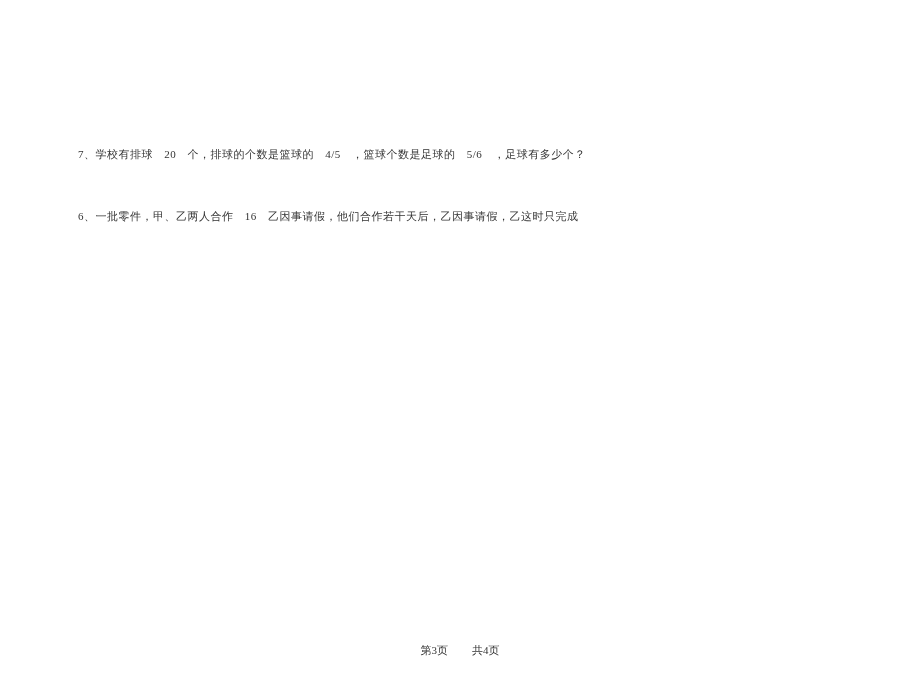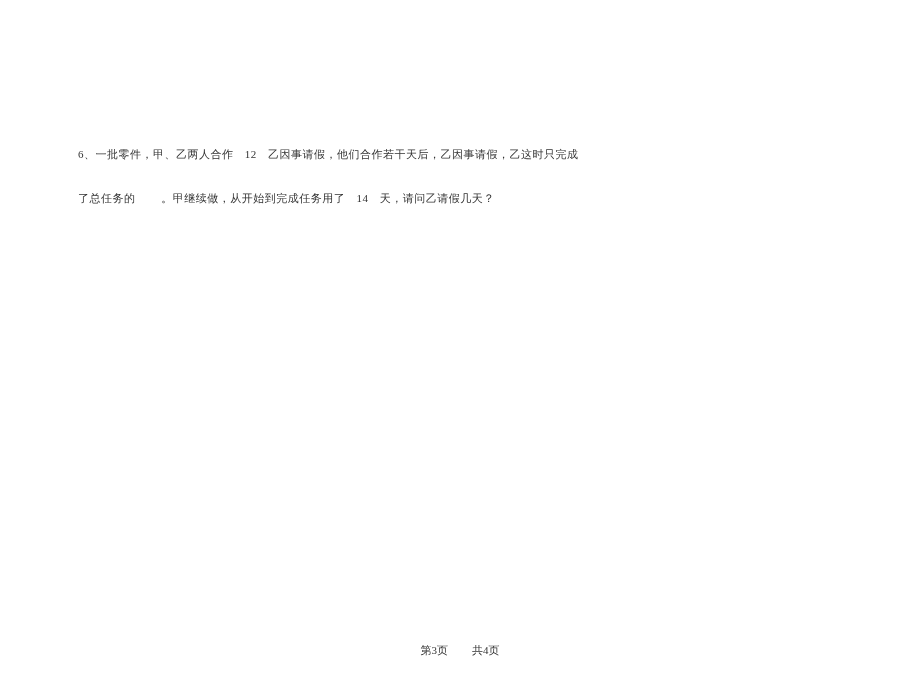--- a/index.html
+++ b/index.html
@@ -48,31 +48,33 @@
     }
     .footer-gap {
       display: inline-block;
       width: 24px;
     }
   </style>
 </head>
 <body>
 
 <div class="content">
+  <div class="question-line q7">
+    <span>7、学校有排球</span>
+    <span class="num-highlight">20</span>
+    <span>个，排球的个数是篮球的</span>
+    <span class="num-highlight">4/5</span>
+    <span>，篮球个数是足球的</span>
+    <span class="num-highlight">5/6</span>
+    <span>，足球有多少个？</span>
+  </div>
 
   <div class="question-line q8-line1">
     <span>6、一批零件，甲、乙两人合作</span>
-    <span class="num-highlight">12</span>
+    <span class="num-highlight">16</span>
     <span>乙因事请假，他们合作若干天后，乙因事请假，乙这时只完成</span>
   </div>
 
-  <div class="question-line q8-line2">
-    <span>了总任务的</span>
-    <span class="num-highlight">&nbsp;</span>
-    <span>。甲继续做，从开始到完成任务用了</span>
-    <span class="num-highlight">14</span>
-    <span>天，请问乙请假几天？</span>
-  </div>
 </div>
 
 <div class="footer">
   <span>第</span><span>3</span><span>页</span><span class="footer-gap"></span><span>共</span><span>4</span><span>页</span>
 </div>
 
 </body></html>

